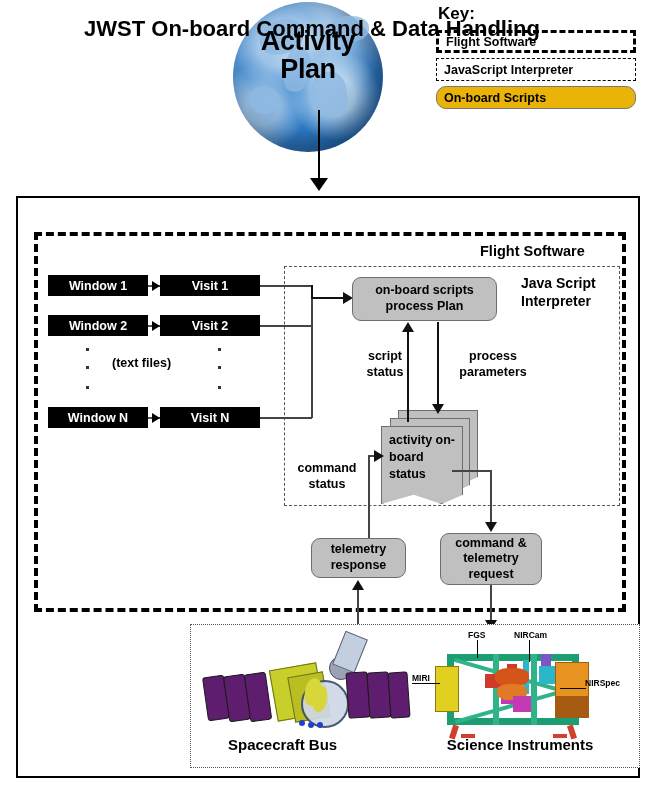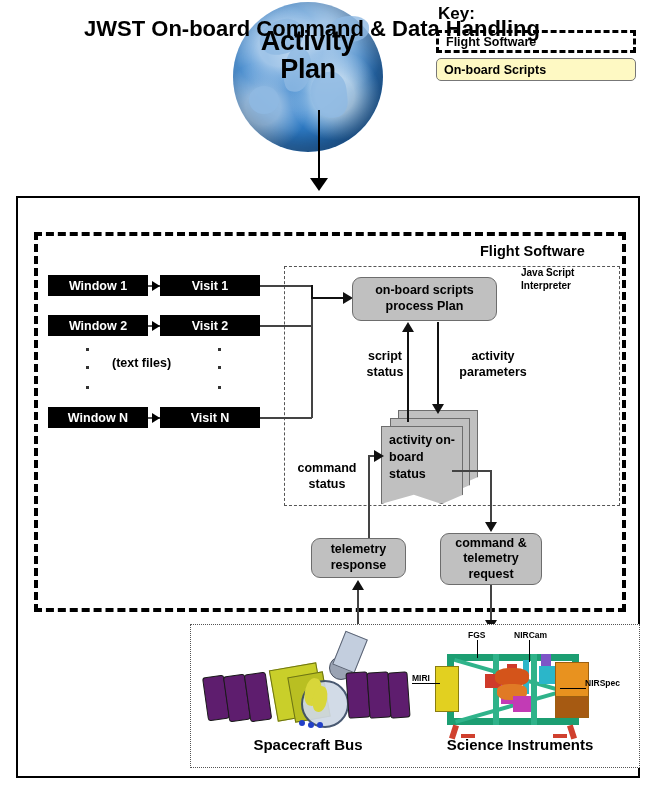--- a/index.html
+++ b/index.html
@@ -39,41 +39,41 @@
   
   #key{left:436px;top:4px;width:200px;}
   #key-title{font-size:17px;font-weight:bold;margin:0 0 6px 2px;}
   .key-item{
     height:23px;margin-bottom:5px;display:flex;align-items:center;
     font-size:12.5px;font-weight:bold;padding-left:7px;box-sizing:border-box;
   }
   .k-cdh{border:2px solid #000;border-radius:7px;background:#fff;color:#000;}
   .k-fsw{border:3px dashed #000;background:#fff;color:#000;}
   .k-js{border:1.6px dashed #000;background:#fff;color:#000;}
-  .k-obs{border:1px solid #777;border-radius:5px;background:#fef9c3;color:#000;}
+  .k-obs{border:1px solid #777;border-radius:10px;background:#eab308;color:#000;}
   .k-top{background:#000;color:#fff;}
 
   
   #globe-arrow-line{left:318px;top:110px;width:2px;height:72px;background:#000;}
   #globe-arrow-head{
     left:310px;top:178px;width:0;height:0;
     border-left:9px solid transparent;border-right:9px solid transparent;border-top:13px solid #000;
   }
 
   
   #cdh-frame{left:16px;top:196px;width:624px;height:582px;border:2px solid #000;box-sizing:border-box;}
   #cdh-title{left:0;top:16px;width:624px;text-align:center;font-size:22px;font-weight:bold;}
 
   
   #fsw-frame{left:34px;top:232px;width:592px;height:380px;border:4px dashed #000;box-sizing:border-box;}
   #fsw-label{left:480px;top:243px;font-size:14.5px;font-weight:bold;}
 
   
   #js-frame{left:284px;top:266px;width:336px;height:240px;border:1.6px dashed #555;box-sizing:border-box;}
-  #js-label{left:521px;top:267px;width:92px;font-size:10px;font-weight:bold;line-height:1.28;}
+  #js-label{left:521px;top:275px;width:92px;font-size:14px;font-weight:bold;line-height:1.28;}
 
   
   .blk{
     background:#000;color:#ffffff;font-size:12.5px;font-weight:bold;
     display:flex;align-items:center;justify-content:center;
   }
   #win1{left:48px;top:275px;width:100px;height:21px;}
   #win2{left:48px;top:315px;width:100px;height:21px;}
   #winN{left:48px;top:407px;width:100px;height:21px;}
   #vis1{left:160px;top:275px;width:100px;height:21px;}
@@ -115,21 +115,21 @@
   .hline{background:#444;height:1.6px;}
   .vline-k{background:#111;width:2px;}
   .down-head{width:0;height:0;border-left:6px solid transparent;border-right:6px solid transparent;border-top:10px solid #111;}
   .up-head{width:0;height:0;border-left:6px solid transparent;border-right:6px solid transparent;border-bottom:10px solid #111;}
   .right-head{width:0;height:0;border-top:6px solid transparent;border-bottom:6px solid transparent;border-left:10px solid #111;}
 
   .flow-label{font-size:12.5px;font-weight:bold;text-align:center;line-height:1.3;}
 
   
   #sc-panel{left:190px;top:624px;width:450px;height:144px;border:1.4px dotted #555;box-sizing:border-box;background:#fff;}
-  #sc-bus-caption{left:228px;top:736px;width:160px;text-align:center;font-size:15px;font-weight:bold;}
+  #sc-bus-caption{left:228px;top:736px;width:160px;font-size:15px;font-weight:bold;}
   #sci-caption{left:420px;top:736px;width:200px;text-align:center;font-size:15px;font-weight:bold;}
 
   
   #bus{left:205px;top:648px;width:185px;height:85px;}
   .panelcell{position:absolute;background:#5e1d6e;border:1.5px solid #1a1a1a;border-radius:3px;}
   .busbody{position:absolute;background:#c9cf2a;border:1.5px solid #6d7414;}
   
   #sci{left:435px;top:640px;width:175px;height:95px;}
   .beam{position:absolute;background:#1c9e72;}
   .beam2{position:absolute;background:#2fb38a;}
@@ -158,20 +158,23 @@
   </div>
 </div>
 <div class="abs" id="globe-arrow-line"></div>
 <div class="abs" id="globe-arrow-head"></div>
 
 <div class="abs" id="key">
   <div id="key-title">Key:</div>
   <div class="key-item k-fsw">
     <span>Flight Software</span>
   </div>
+  <div class="key-item k-js">
+    <span>JavaScript Interpreter</span>
+  </div>
   <div class="key-item k-obs">
     <span>On-board Scripts</span>
   </div>
 </div>
 
 <div class="abs" id="cdh-frame"></div>
 <div class="abs" id="cdh-title">JWST On-board Command &amp; Data Handling</div>
 
 <div class="abs" id="fsw-frame"></div>
 <div class="abs" id="fsw-label">Flight Software</div>
@@ -231,21 +234,21 @@
 <div class="abs doc" id="doc2"></div>
 <div class="abs doc" id="doc1"></div>
 <div class="abs" id="doc-label">activity on-board status</div>
 
 <div class="abs vline-k" style="left:407px;top:330px;height:92px;"></div>
 <div class="abs up-head" style="left:402px;top:322px;"></div>
 <div class="abs flow-label" style="left:352px;top:348px;width:66px;">script status</div>
 
 <div class="abs vline-k" style="left:437px;top:322px;height:86px;"></div>
 <div class="abs down-head" style="left:432px;top:404px;"></div>
-<div class="abs flow-label" style="left:448px;top:348px;width:90px;">activity parameters</div>
+<div class="abs flow-label" style="left:448px;top:348px;width:90px;">process parameters</div>
 
 <div class="abs flow-label" style="left:288px;top:460px;width:78px;text-align:center;">command status</div>
 <div class="abs vline" style="left:368px;top:455px;height:85px;"></div>
 <div class="abs hline" style="left:368px;top:455px;width:14px;"></div>
 <div class="abs right-head" style="left:374px;top:450px;"></div>
 
 <div class="abs gbox" id="telem-resp">
   <span>telemetry response</span>
 </div>
 <div class="abs vline" style="left:357px;top:588px;height:40px;"></div>

